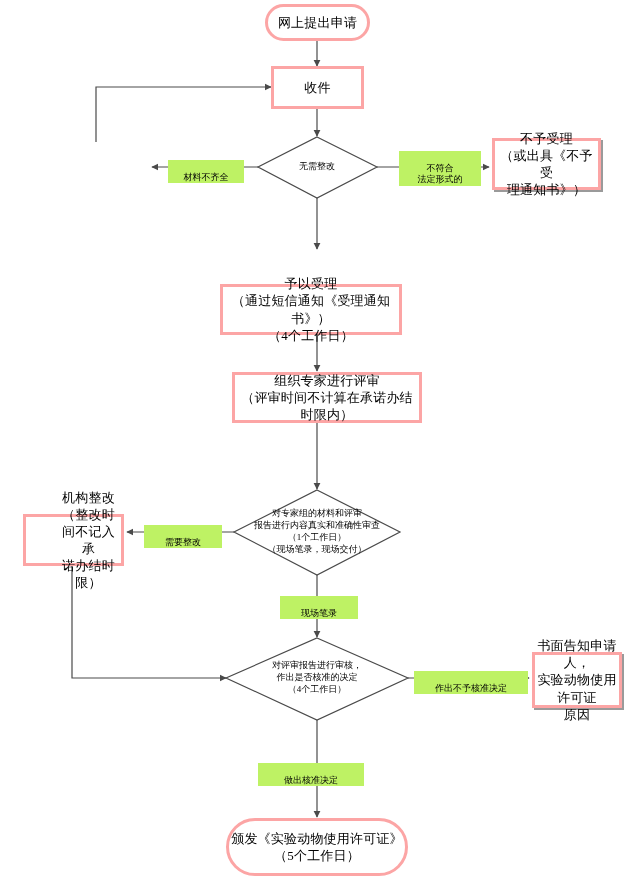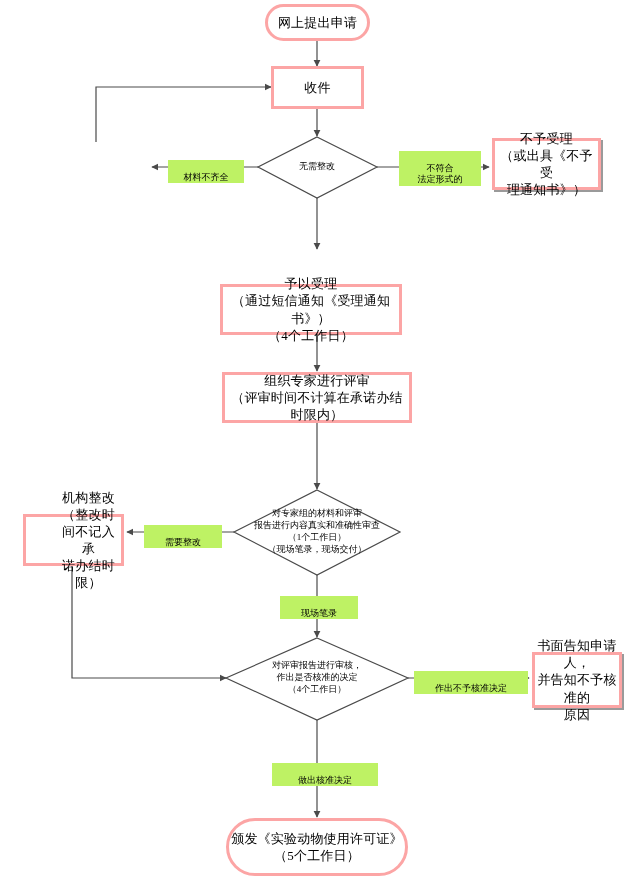--- a/index.html
+++ b/index.html
@@ -124,21 +124,21 @@
 （或出具《不予受
 理通知书》）</span>
   </div>
 
   <div class="node" style="left:220px;top:250px;width:182px;height:51px;margin-top:34px;">
     <span>予以受理
 （通过短信通知《受理通知书》）
 （4个工作日）</span>
   </div>
 
-  <div class="node" style="left:222px;top:372px;width:190px;height:51px;justify-content:center;">
+  <div class="node" style="left:232px;top:372px;width:190px;height:51px;justify-content:center;">
     <span>组织专家进行评审
 （评审时间不计算在承诺办结时限内）</span>
   </div>
 
   <div class="diamond-label" style="left:243px;top:503px;width:148px;height:58px;">
     <span>对专家组的材料和评审
 报告进行内容真实和准确性审查
 （1个工作日）
 （现场笔录，现场交付）</span>
   </div>
@@ -150,21 +150,21 @@
   </div>
 
   <div class="diamond-label" style="left:248px;top:655px;width:138px;height:46px;">
     <span>对评审报告进行审核，
 作出是否核准的决定
 （4个工作日）</span>
   </div>
 
   <div class="node shadow" style="left:532px;top:652px;width:90px;height:56px;">
     <span>书面告知申请人，
-并告知不予核准的
+实验动物使用许可证
 原因</span>
   </div>
 
   <div class="node terminator" style="left:226px;top:818px;width:182px;height:58px;">
     <span>颁发《实验动物使用许可证》
 （5个工作日）</span>
   </div>
 
   <div class="edge-label" style="left:168px;top:160px;width:74px;">
     <span>材料不齐全</span>
@@ -181,17 +181,17 @@
   </div>
 
   <div class="edge-label" style="left:280px;top:596px;width:76px;">
     <span>现场笔录</span>
   </div>
 
   <div class="edge-label" style="left:414px;top:671px;width:112px;">
     <span>作出不予核准决定</span>
   </div>
 
-  <div class="edge-label" style="left:272px;top:763px;width:104px;">
+  <div class="edge-label" style="left:258px;top:763px;width:104px;">
     <span>做出核准决定</span>
   </div>
 
 </div>
 
 </body></html>

